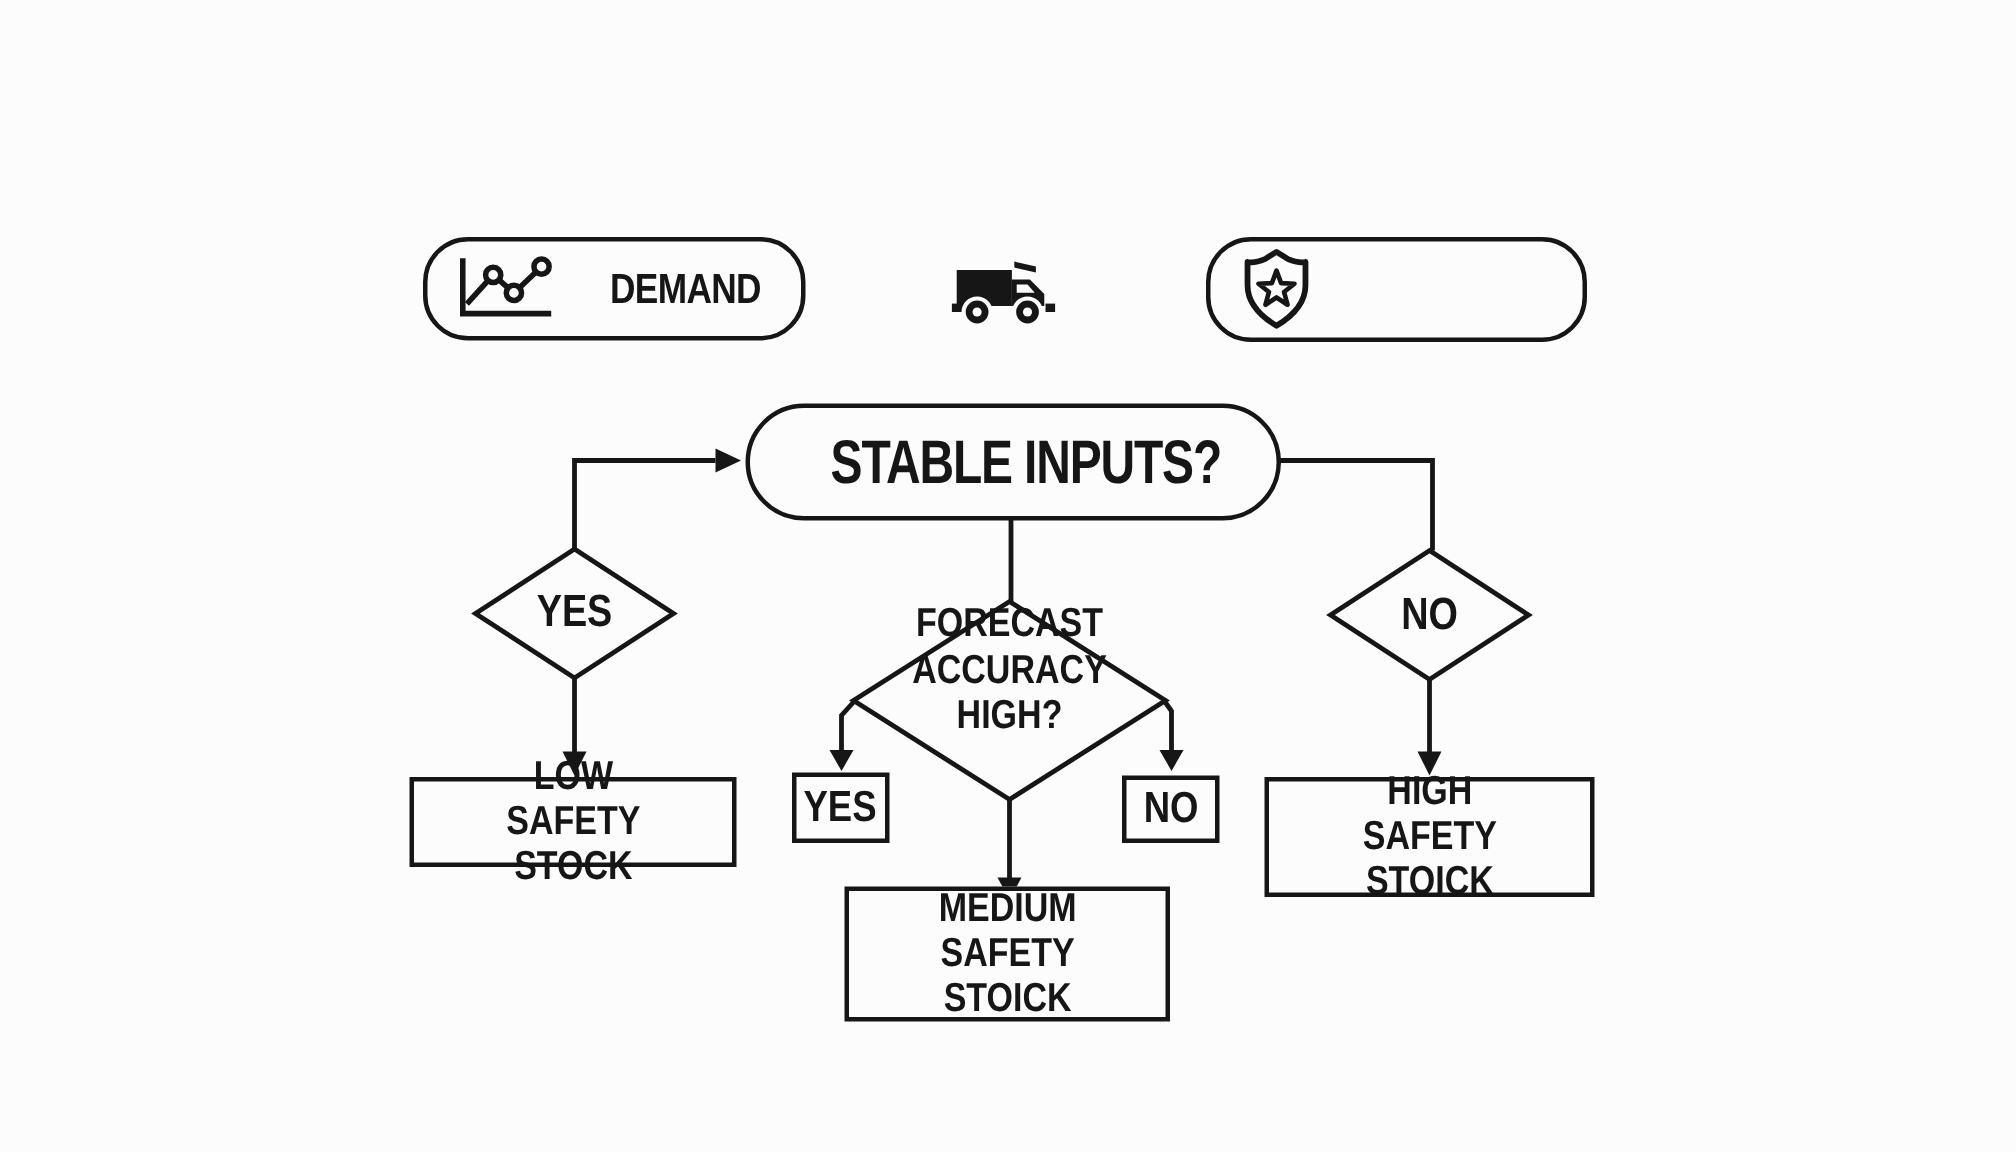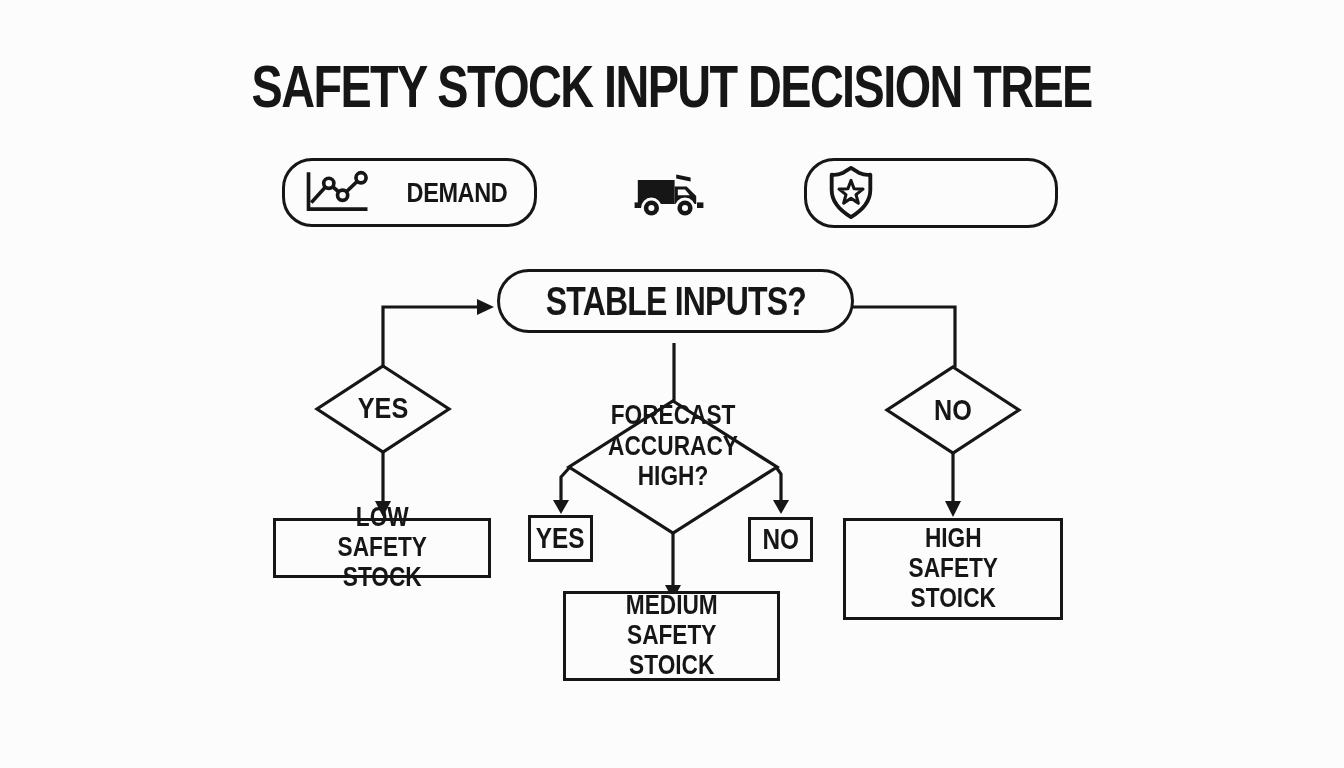--- a/index.html
+++ b/index.html
@@ -59,23 +59,20 @@
       <polygon points="781,514 773,500 789,500"></polygon>
       <polygon points="673,600 665,585 681,585"></polygon>
     </g>
     <g fill="#fcfcfc" stroke="#161616" stroke-width="3.2">
       <polygon points="383,366 449,409 383,452 317,409"></polygon>
       <polygon points="953,367 1019,410 953,453 887,410"></polygon>
       <polygon points="673,401 777,467 673,533 569,467"></polygon>
     </g>
   </svg>
 
-  <div class="abs title">
-    <span class="cond">SAFETY STOCK INPUT DECISION TREE</span>
-  </div>
 
   <div class="abs frame input-box" style="left:282px;top:158px;width:255px;height:69px;">
     <svg class="icon" width="70" height="47" viewBox="0 0 76 50">
       <path d="M6,3 V43 H70" fill="none" stroke="#161616" stroke-width="4"></path>
       <path d="M9,36 L28,15 L43,28 L63,9" fill="none" stroke="#161616" stroke-width="4"></path>
       <circle cx="28" cy="15" r="5.5" fill="#fcfcfc" stroke="#161616" stroke-width="4"></circle>
       <circle cx="43" cy="28" r="5.5" fill="#fcfcfc" stroke="#161616" stroke-width="4"></circle>
       <circle cx="63" cy="9" r="5.5" fill="#fcfcfc" stroke="#161616" stroke-width="4"></circle>
     </svg>
     <span class="input-label">
@@ -100,21 +97,21 @@
     </svg>
   </div>
 
   <div class="abs frame input-box" style="left:804px;top:158px;width:254px;height:70px;">
     <svg class="icon" width="52" height="56" viewBox="0 0 52 58">
       <path d="M26,3 L34,8 Q41,11 46,10 L46,26 Q46,42 26,54 Q6,42 6,26 L6,10 Q11,11 18,8 Z" fill="none" stroke="#161616" stroke-width="4" stroke-linejoin="round"></path>
       <polygon points="26,16 29.2,24.6 38.4,25 31.2,30.7 33.6,39.5 26,34.5 18.4,39.5 20.8,30.7 13.6,25 22.8,24.6" fill="none" stroke="#161616" stroke-width="3.2" stroke-linejoin="round"></polygon>
     </svg>
   </div>
 
-  <div class="abs frame pill" style="left:497px;top:269px;width:357px;height:64px;">
+  <div class="abs frame pill" style="left:497px;top:269px;width:357px;height:78px;justify-content:flex-end;">
     <span class="pill-label">
       <span class="cond">STABLE INPUTS?</span>
     </span>
   </div>
 
   <div class="center-anchor diamond-label" style="left:383px;top:408px;">
     <span class="cond85">YES</span>
   </div>
   <div class="center-anchor diamond-label" style="left:953px;top:410px;">
     <span class="cond85">NO</span>
@@ -142,21 +139,21 @@
       <span class="cond85">YES</span>
     </span>
   </div>
 
   <div class="abs frame" style="left:748px;top:517px;width:65px;height:45px;">
     <span class="mini-label">
       <span class="cond85">NO</span>
     </span>
   </div>
 
-  <div class="abs frame" style="left:843px;top:518px;width:220px;height:102px;">
+  <div class="abs frame" style="left:843px;top:518px;width:220px;height:80px;">
     <div class="stack">
       <span class="cond85">
         <span>HIGH</span><br>
         <span>SAFETY</span><br>
         <span>STOICK</span>
       </span>
     </div>
   </div>
 
   <div class="abs frame" style="left:563px;top:591px;width:217px;height:90px;">

